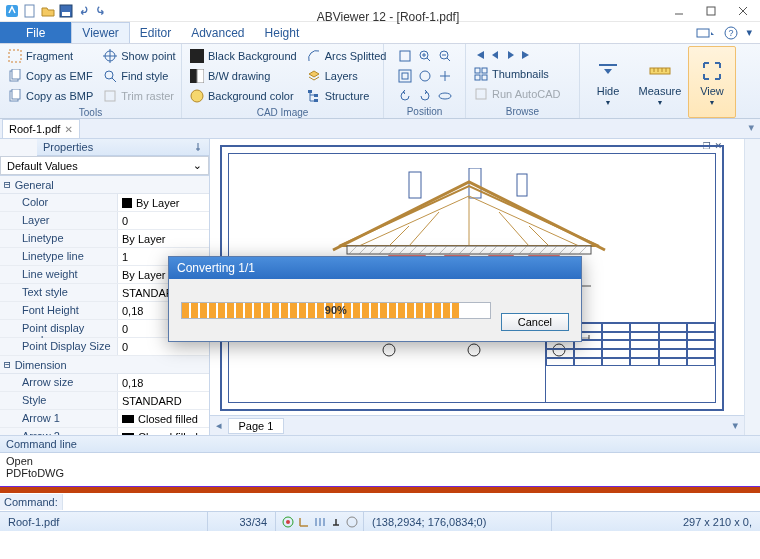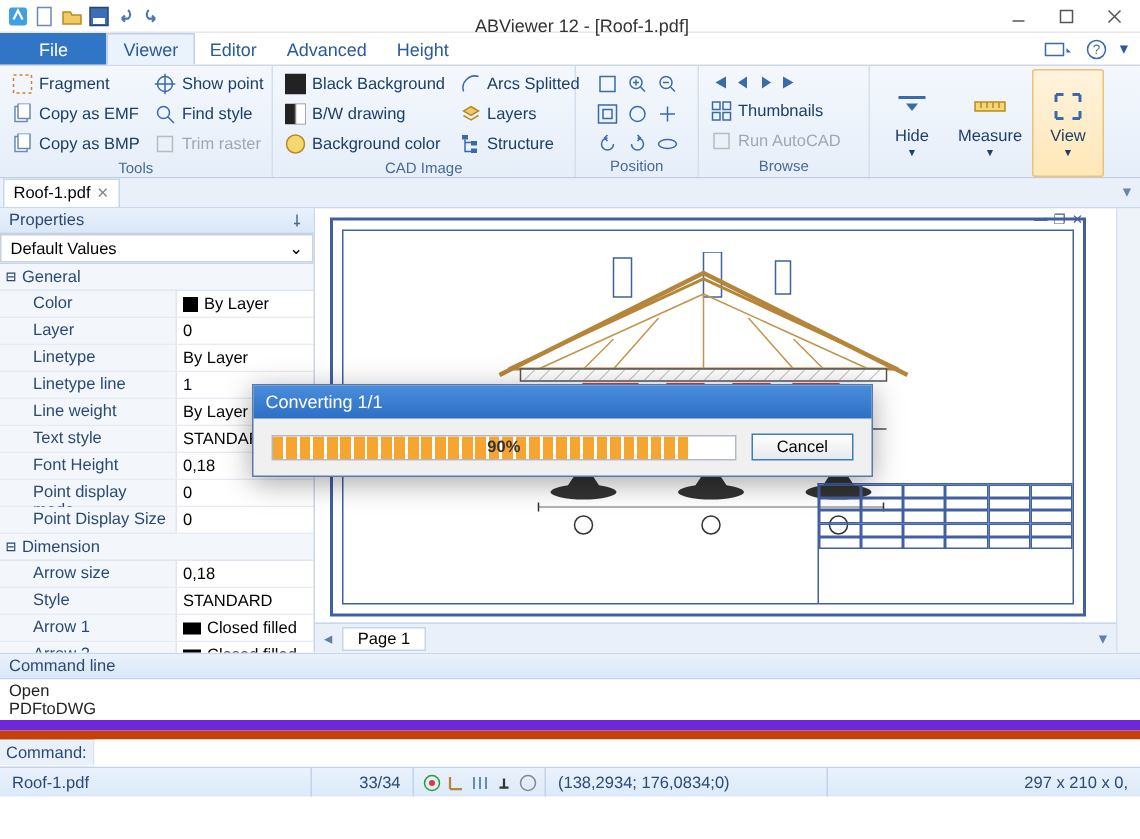--- a/index.html
+++ b/index.html
@@ -35,21 +35,21 @@
   .bigbtn.active { border: 1px solid #f0c070; background: linear-gradient(#fff3dc,#ffe7b8); border-radius: 2px; }
   .bigbtn .bic { width: 24px; height: 24px; }
   
   
   .doctabs { height: 20px; background: #eaf0fa; border-bottom: 1px solid #c8d6ea; display: flex; align-items: stretch; }
   .doctab { background: #fff; border: 1px solid #c8d6ea; border-bottom: none; padding: 2px 6px; display: flex; align-items: center; gap: 4px; font-size: 11px; margin-left: 2px; }
   
   
   .main { display: flex; height: 296px; }
   .sidebar { width: 210px; background: #f3f6fb; border-right: 1px solid #c8d6ea; display: flex; flex-direction: column; }
-  .panehdr { background: linear-gradient(#e9f1fb,#dbe8f8); border-bottom: 1px solid #c2d2e8; padding: 2px 6px; font-size: 11px; color: #2a4a74; display: flex; align-items: center; }
+  .panehdr { background: linear-gradient(#e9f1fb,#dbe8f8); border-bottom: 1px solid #c2d2e8; padding: 2px 6px; font-size: 11px; color: #2a4a74; display: flex; align-items: center; margin-left: 37px; }
   .panehdr .pin { margin-left: auto; }
   .defaults { display: flex; border-bottom: 1px solid #c8d6ea; }
   .defaults-sel { flex: 1; padding: 2px 6px; background: #fff; border: 1px solid #c8d0dc; font-size: 11px; display: flex; align-items: center; }
   .defaults-sel .chev { margin-left: auto; }
   .propgrid { flex: 1; overflow: hidden; font-size: 11px; }
   .pgsec { display: flex; align-items: center; background: #f3f6fb; border-bottom: 1px solid #e0e6ef; padding: 2px 4px; color: #2a4a74; }
   .pgrow { display: flex; border-bottom: 1px solid #e8ecf2; height: 18px; }
   .pgkey { width: 118px; padding: 2px 4px 2px 22px; color: #2a4a74; background: #f3f6fb; border-right: 1px solid #e0e6ef; }
   .pgval { flex: 1; padding: 2px 4px; background: #fff; display: flex; align-items: center; gap: 4px; }
   .swatch { width: 10px; height: 10px; background: #000; display: inline-block; }
@@ -65,39 +65,39 @@
   .tblk .gridlines { display: grid; grid-template-columns: repeat(6,1fr); grid-template-rows: repeat(5,1fr); height: 55%; }
   .tblk .gridlines div { border: 0.5px solid #4060a0; }
   .pagebar { position: absolute; left: 0; bottom: 0; right: 0; height: 20px; background: #eaf0fa; border-top: 1px solid #c8d6ea; display: flex; align-items: center; padding: 0 6px; gap: 6px; }
   .pagetab { background: #fff; border: 1px solid #c8d6ea; padding: 1px 10px; font-size: 11px; }
   .vscroll { width: 16px; background: #eef3fa; border-left: 1px solid #d8e2ef; }
   .mini-icons { position:absolute; top:2px; right:22px; display:flex; gap:4px; color:#4a6080; font-size:9px;}
   
   
   .cmdarea { border-top: 1px solid #c8d6ea; }
   .cmdhdr { background: linear-gradient(#e9f1fb,#dbe8f8); padding: 2px 6px; font-size: 11px; color: #2a4a74; border-bottom: 1px solid #c2d2e8; }
-  .cmdlog { height: 34px; background: #fff; padding: 2px 6px; font-size: 11px; color: #222; border-bottom: 7px solid #6d28d9; overflow: hidden; }
+  .cmdlog { height: 34px; background: #fff; padding: 2px 6px; font-size: 11px; color: #222; border-bottom: 1px solid #6d28d9; overflow: hidden; }
   .cmdinput-row { display: flex; align-items: center; border-top: 6px solid #c2410c; }
   .cmdlbl { padding: 2px 4px; font-size: 11px; color: #2a4a74; background: #eaf0fa; border-right: 1px solid #d8e2ef; }
   .cmdinput { flex: 1; border: none; padding: 2px 4px; font-size: 11px; outline: none; background:#fff; height:18px;}
   
   
   .statusbar { height: 20px; background: linear-gradient(#eaf2fc,#dce9f9); border-top: 1px solid #c2d2e8; display: flex; align-items: center; font-size: 11px; color: #2a4a74; }
   .statusbar > div { padding: 0 8px; border-right: 1px solid #c2d2e8; height: 100%; display: flex; align-items: center; }
   .statusbar .flex { flex: 1; border: none; }
   .sb-icons { display: flex; gap: 4px; }
   
   
   .dialog { position: absolute; left: 168px; top: 256px; width: 414px; background: #f0f0f0; border: 1px solid #5a7aaa; box-shadow: 0 4px 18px rgba(0,0,0,0.35); }
   .dlg-title { background: linear-gradient(#4a8ddb,#2d6fc4); color: #fff; padding: 4px 8px; font-size: 12px; }
   .dlg-body { padding: 10px 12px; display: flex; align-items: center; gap: 10px; }
   .progress { flex: 1; height: 17px; border: 1px solid #b0b8c4; background: #fff; position: relative; overflow: hidden; }
   .progress-fill { position: absolute; left: 0; top: 0; bottom: 0; width: 90%; background: repeating-linear-gradient(90deg,#f7a531 0 7px,#fff 7px 9px); }
   .progress-text { position: absolute; left: 0; right: 0; top: 0; bottom: 0; display: flex; align-items: center; justify-content: center; font-size: 11px; font-weight: bold; color: #333; }
-  .dlg-btn { padding: 2px 16px; background: linear-gradient(#fefefe,#e6e9ee); border: 1px solid #3c7fb1; font-size: 11px; }
+  .dlg-btn { padding: 2px 16px; background: linear-gradient(#fefefe,#e6e9ee); border: 1px solid #3c7fb1; font-size: 11px; margin-top: 24px; }
   
   svg { display: block; }
 </style>
 </head>
 <body>
 
 <div class="titlebar">
   <div class="tb-left">
     <span class="tb-icon">
         <svg width="16" height="16">

